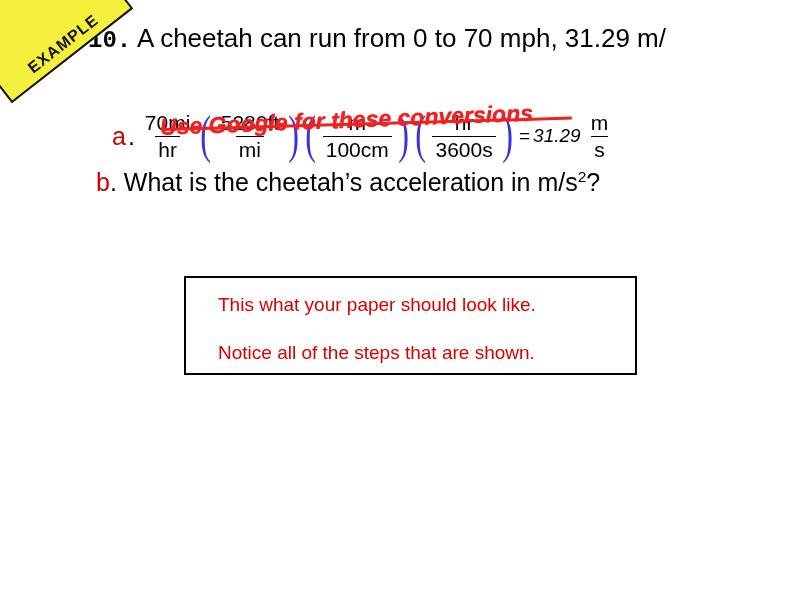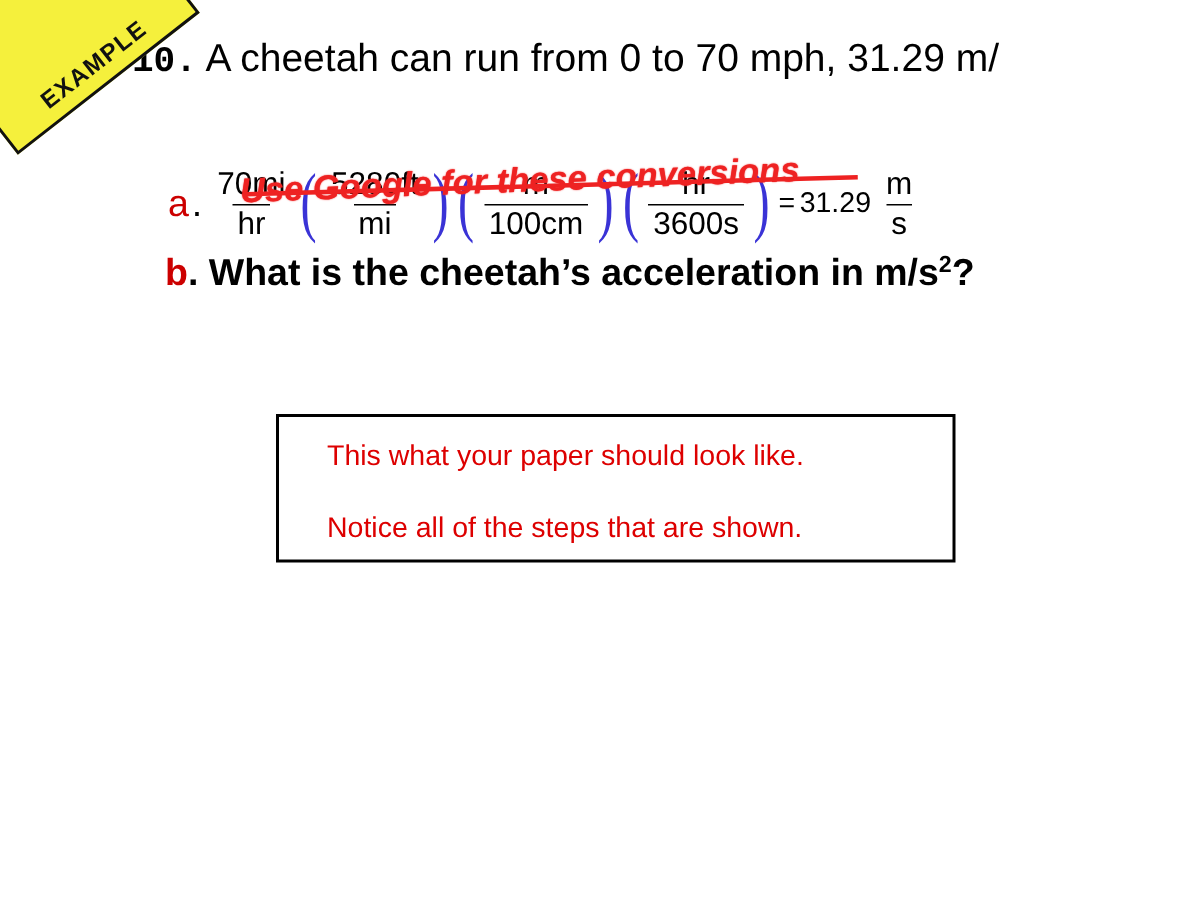--- a/index.html
+++ b/index.html
@@ -126,20 +126,21 @@
     align-items: center;
     font-size: 19px;
     color: #000000;
     margin-left: 2px;
   }
   #eq-tail .eq-sign {
     margin: 0 3px 0 1px;
   }
   #eq-tail .value {
     margin-right: 4px;
+    font-style: italic;
   }
 
   
   #scribble {
     position: absolute;
     left: 160px;
     top: 112px;
     width: 420px;
     height: 32px;
     z-index: 6;
@@ -167,26 +168,25 @@
     width: 408px;
     height: 3px;
     background: #ee2222;
     transform: rotate(-1.6deg);
     transform-origin: left center;
   }
 
   
   #part-b {
     position: absolute;
-    left: 110px;
+    left: 96px;
     top: 168px;
     font-size: 25px;
     color: #000000;
     white-space: nowrap;
-    font-weight: bold;
   }
   #part-b .b-letter { color: #cc0000; }
   sup.exp { font-size: 0.62em; vertical-align: super; }
 
   
   #note-box {
     position: absolute;
     left: 184px;
     top: 276px;
     width: 453px;

